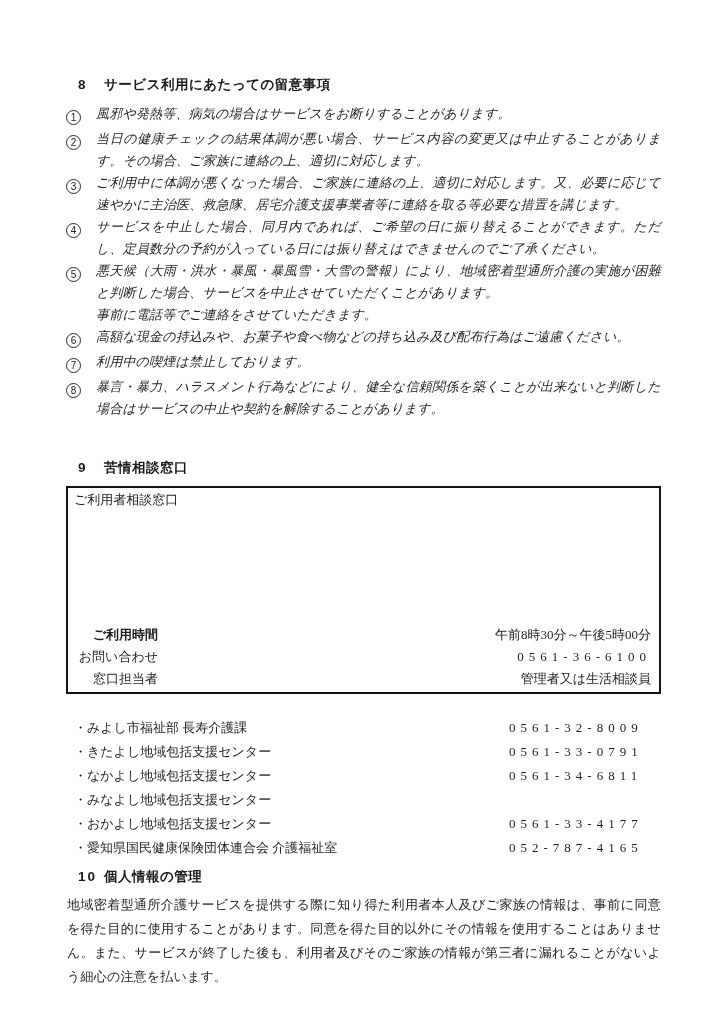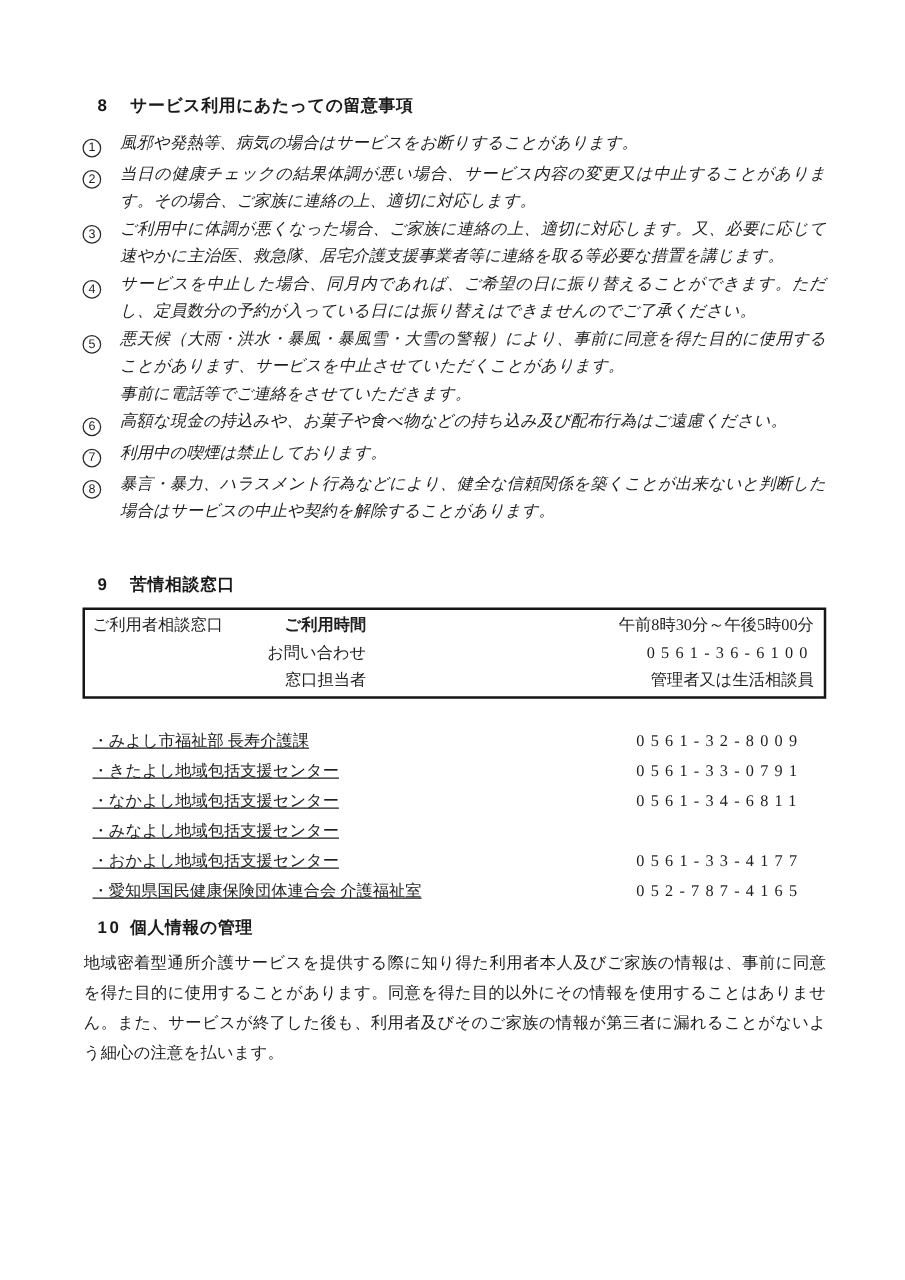--- a/index.html
+++ b/index.html
@@ -41,32 +41,33 @@
     flex: 1; white-space: pre-line;
     text-align: justify; letter-spacing: 0.2px; font-style: italic;
   }
 
   .sec-complaints { margin-top: 39px; }
   .contact-box {
     margin-top: 9px;
     border: 2px solid #151515;
     display: flex;
     padding: 1px 8px 2px 6px;
+    flex-direction: column;
   }
   .box-left { flex: 0 0 135px; line-height: 22px; }
   .box-rows { flex: 1; }
   .box-row { display: flex; line-height: 22px; text-align: right; }
   .box-label { flex: 0 0 84px; }
   .box-label.bold { font-weight: bold; }
   .box-value { flex: 1; }
   .phone { letter-spacing: 5px; }
 
   .contacts { margin-top: 22px; }
   .contact-row { display: flex; line-height: 24px; }
-  .contact-name { flex: 1; padding-left: 8px; text-decoration: underline; }
+  .contact-name { flex: 1; padding-left: 8px; }
   .contact-phone { flex: 0 0 152px; }
 
   .sec-privacy { margin-top: 8px; }
   .privacy-body {
     margin: 7px 0 16px 1px;
     line-height: 24px;
     text-align: justify;
     letter-spacing: 0.2px;
   }
 </style>
@@ -92,21 +93,21 @@
       <div class="note-item">
         <span class="marker-cell"><span class="marker-circle">3</span></span>
         <span class="item-text">ご利用中に体調が悪くなった場合、ご家族に連絡の上、適切に対応します。又、必要に応じて速やかに主治医、救急隊、居宅介護支援事業者等に連絡を取る等必要な措置を講じます。</span>
       </div>
       <div class="note-item">
         <span class="marker-cell"><span class="marker-circle">4</span></span>
         <span class="item-text">サービスを中止した場合、同月内であれば、ご希望の日に振り替えることができます。ただし、定員数分の予約が入っている日には振り替えはできませんのでご了承ください。</span>
       </div>
       <div class="note-item">
         <span class="marker-cell"><span class="marker-circle">5</span></span>
-        <span class="item-text">悪天候（大雨・洪水・暴風・暴風雪・大雪の警報）により、事前に同意を得た目的に使用することがあります、サービスを中止させていただくことがあります。
+        <span class="item-text">悪天候（大雨・洪水・暴風・暴風雪・大雪の警報）により、地域密着型通所介護の実施が困難と判断した場合、サービスを中止させていただくことがあります。
 事前に電話等でご連絡をさせていただきます。</span>
       </div>
       <div class="note-item">
         <span class="marker-cell"><span class="marker-circle">6</span></span>
         <span class="item-text">高額な現金の持込みや、お菓子や食べ物などの持ち込み及び配布行為はご遠慮ください。</span>
       </div>
       <div class="note-item">
         <span class="marker-cell"><span class="marker-circle">7</span></span>
         <span class="item-text">利用中の喫煙は禁止しております。</span>
       </div>

